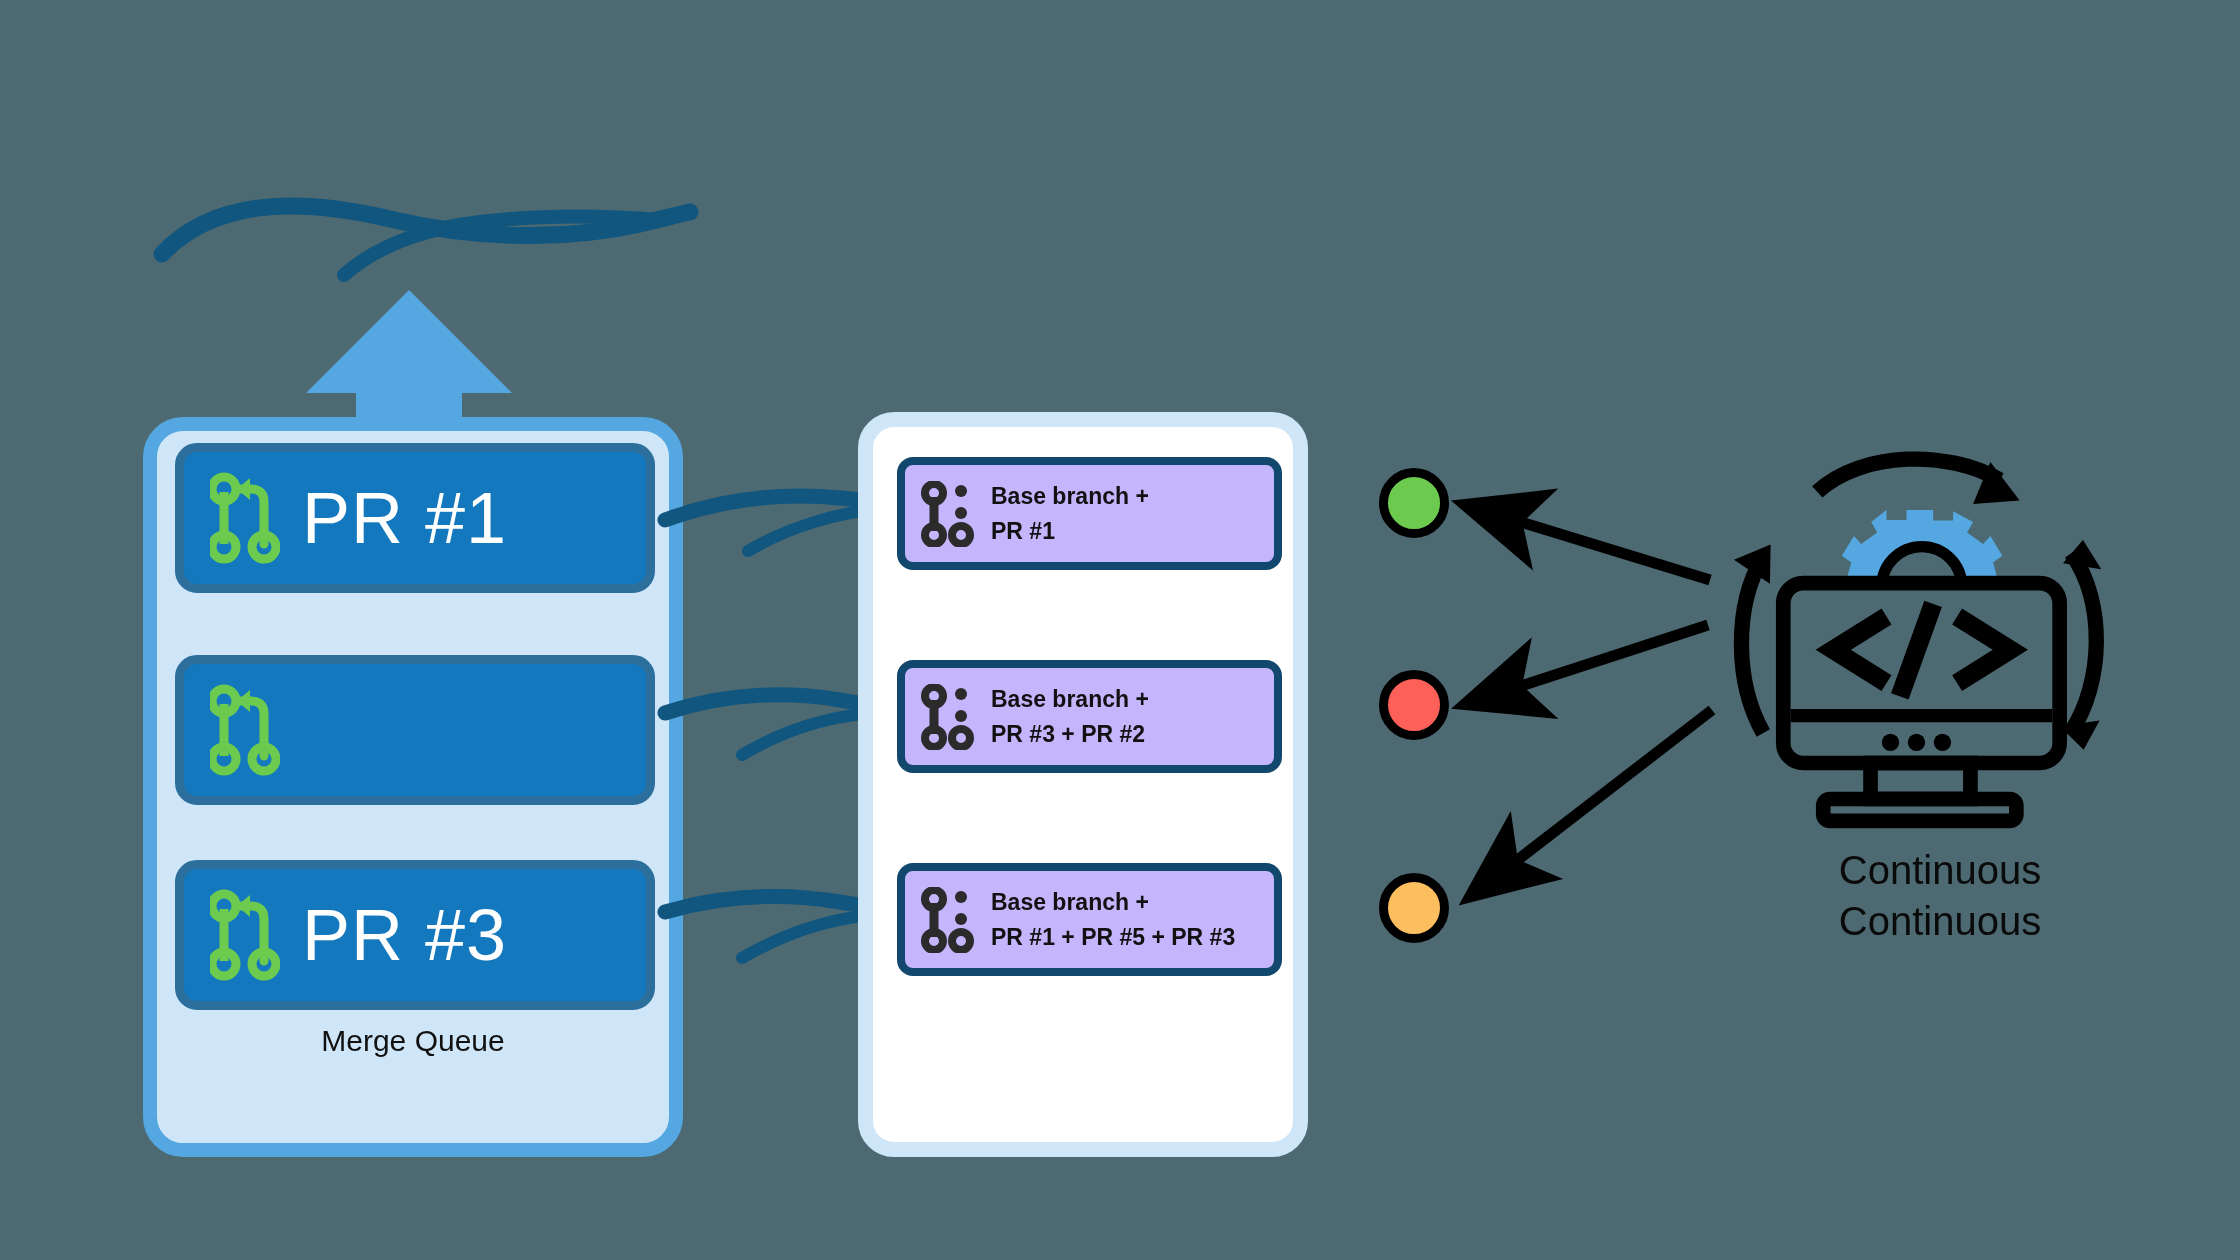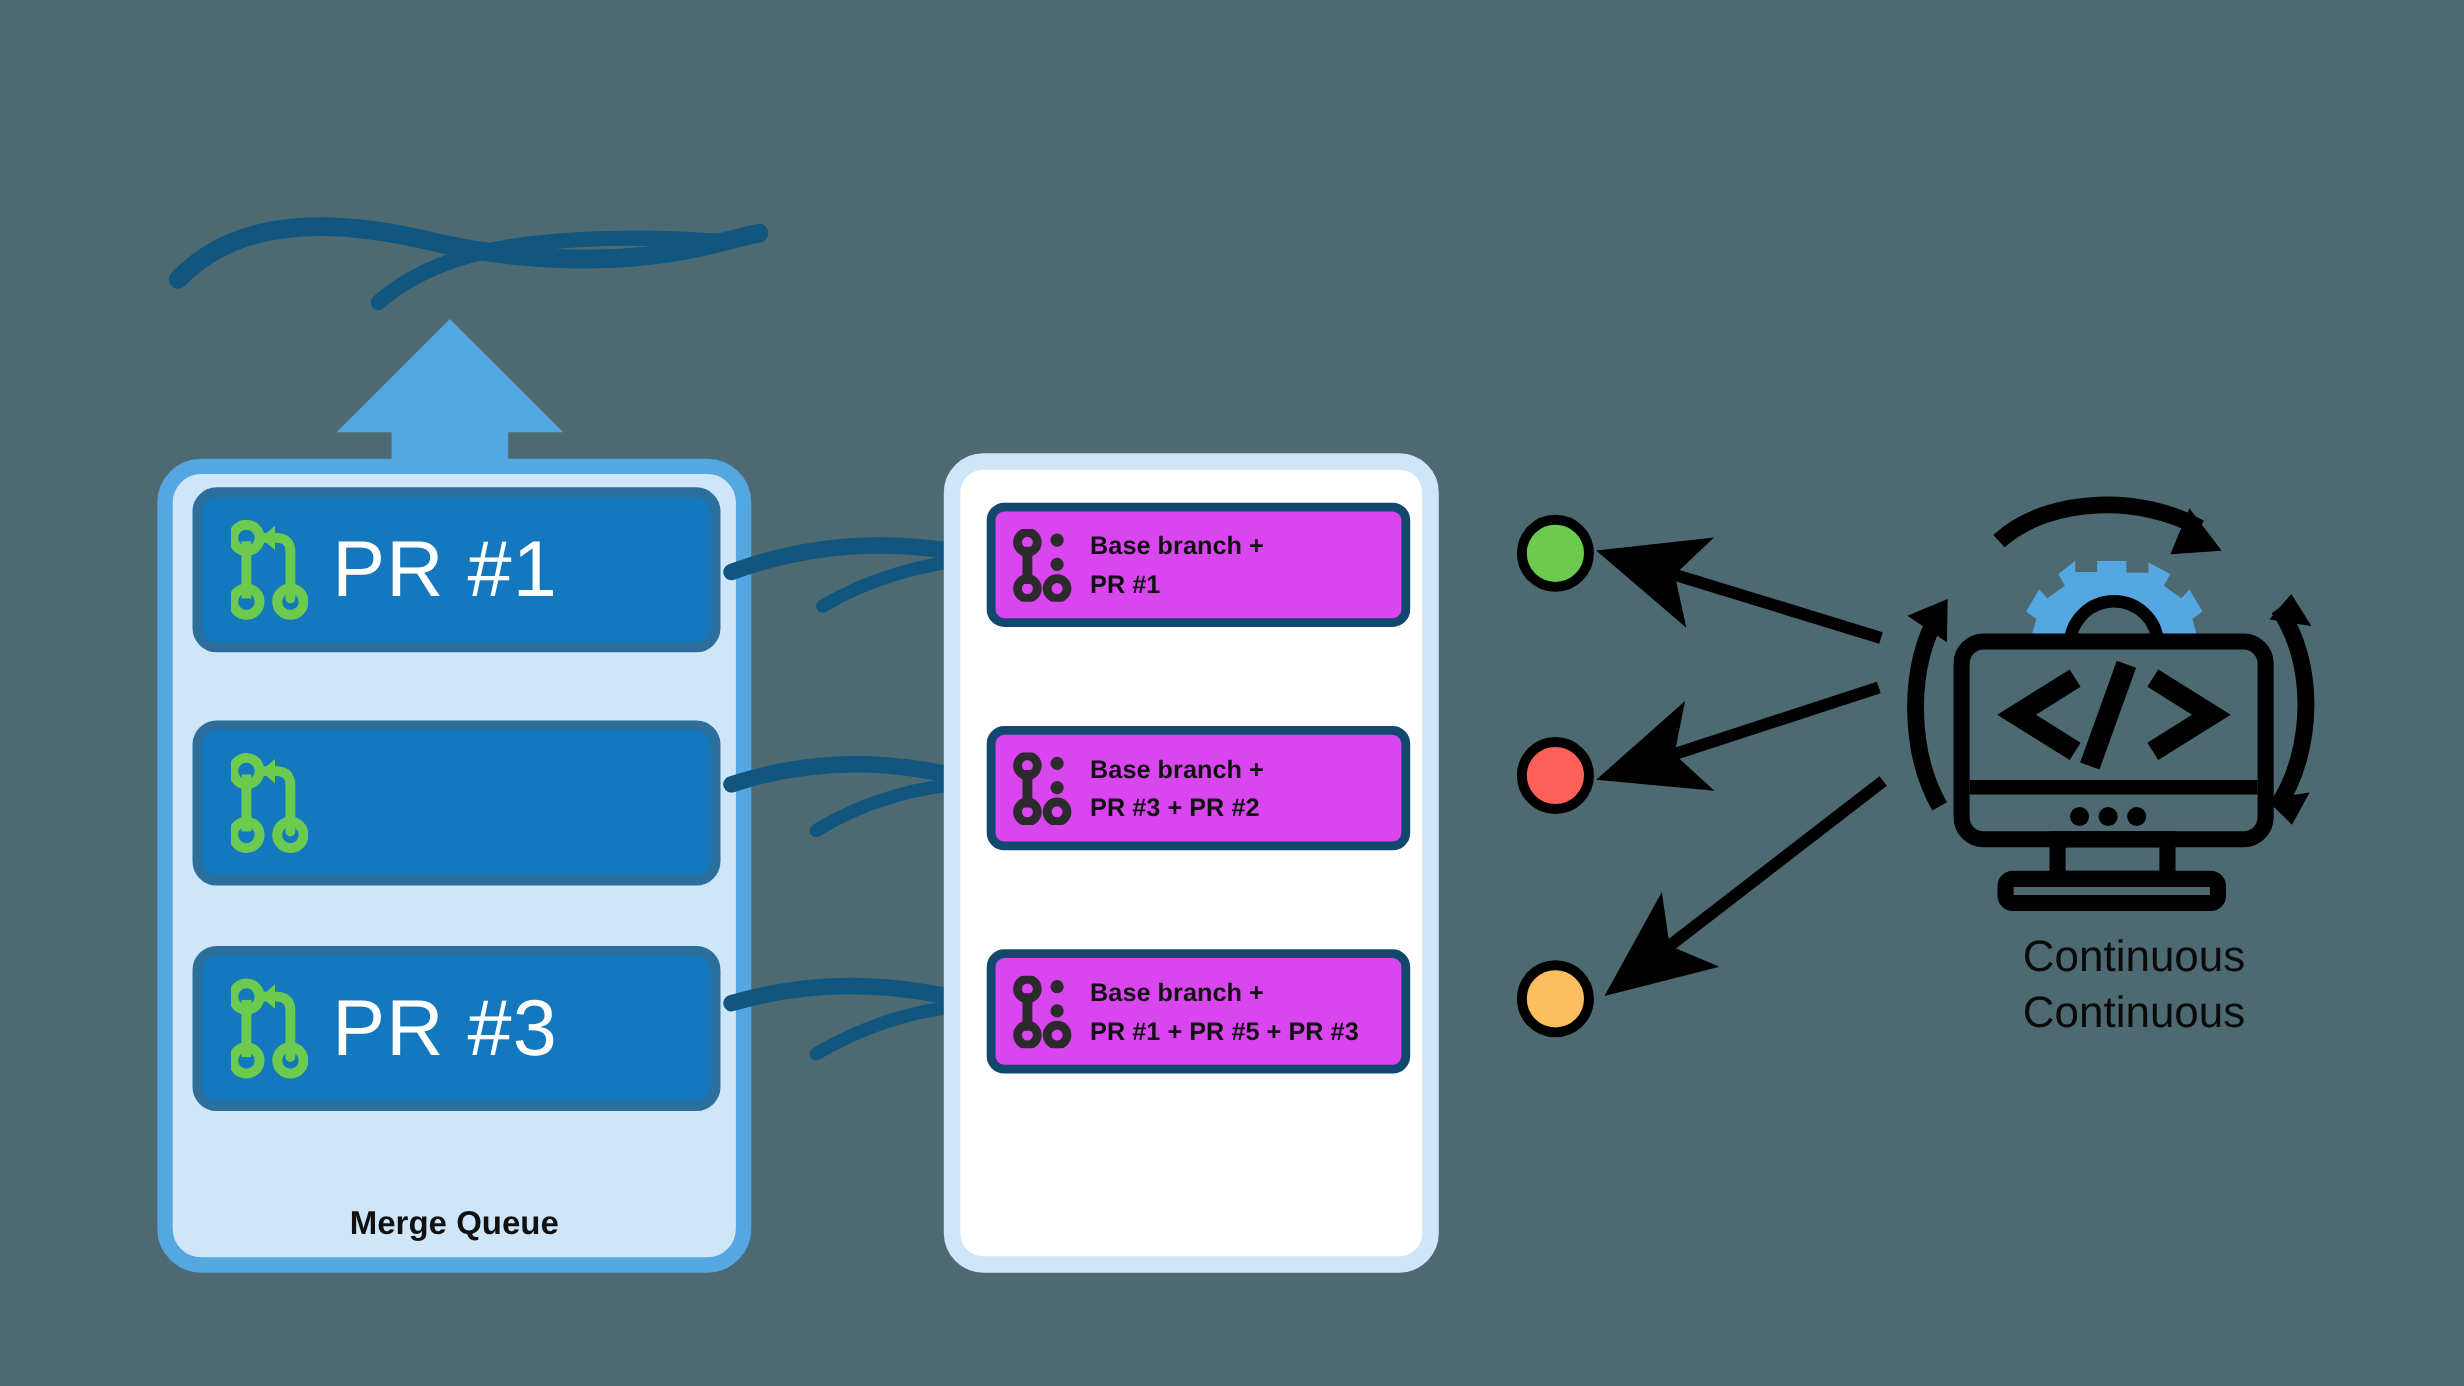--- a/index.html
+++ b/index.html
@@ -13,22 +13,22 @@
   #stage{position:absolute;inset:0;}
   svg.layer{position:absolute;left:0;top:0;width:2240px;height:1260px;overflow:visible;}
 
   
   .base-branch-label{
     position:absolute;left:268px;top:126px;
     font-size:42px;font-weight:700;color:#0a0a0a;
     letter-spacing:.5px;white-space:nowrap;
   }
   .queue-label{
-    position:absolute;left:148px;top:1096px;width:530px;
-    text-align:center;font-size:30px;font-weight:700;color:#111;
+    position:absolute;left:148px;top:1024px;width:530px;
+    text-align:center;font-size:30px;font-weight:400;color:#111;
   }
   .spec-label{
     position:absolute;left:870px;top:1030px;width:460px;
     text-align:center;font-size:35px;font-weight:400;color:#0a0a0a;
     line-height:1.25;
   }
   .ci-label{
     position:absolute;left:1700px;top:845px;width:480px;
     text-align:center;font-size:40px;font-weight:400;color:#0a0a0a;
     line-height:1.28;
@@ -55,21 +55,21 @@
   }
 
   
   .spec-panel{
     position:absolute;left:858px;top:412px;width:450px;height:745px;
     background:#ffffff;border:15px solid #cfe6f8;border-radius:36px;
     box-sizing:border-box;
   }
   .spec-card{
     position:absolute;left:897px;width:385px;height:113px;
-    background:#d946ef;border:8px solid #12486e;border-radius:16px;
+    background:#c4b5fd;border:8px solid #12486e;border-radius:16px;
     box-sizing:border-box;
     display:flex;align-items:center;gap:14px;padding-left:16px;
   }
   .spec-card.s1{top:457px;}
   .spec-card.s2{top:660px;}
   .spec-card.s3{top:863px;}
   .spec-text{
     font-size:23px;font-weight:700;color:#111;line-height:1.52;white-space:nowrap;
   }
 

